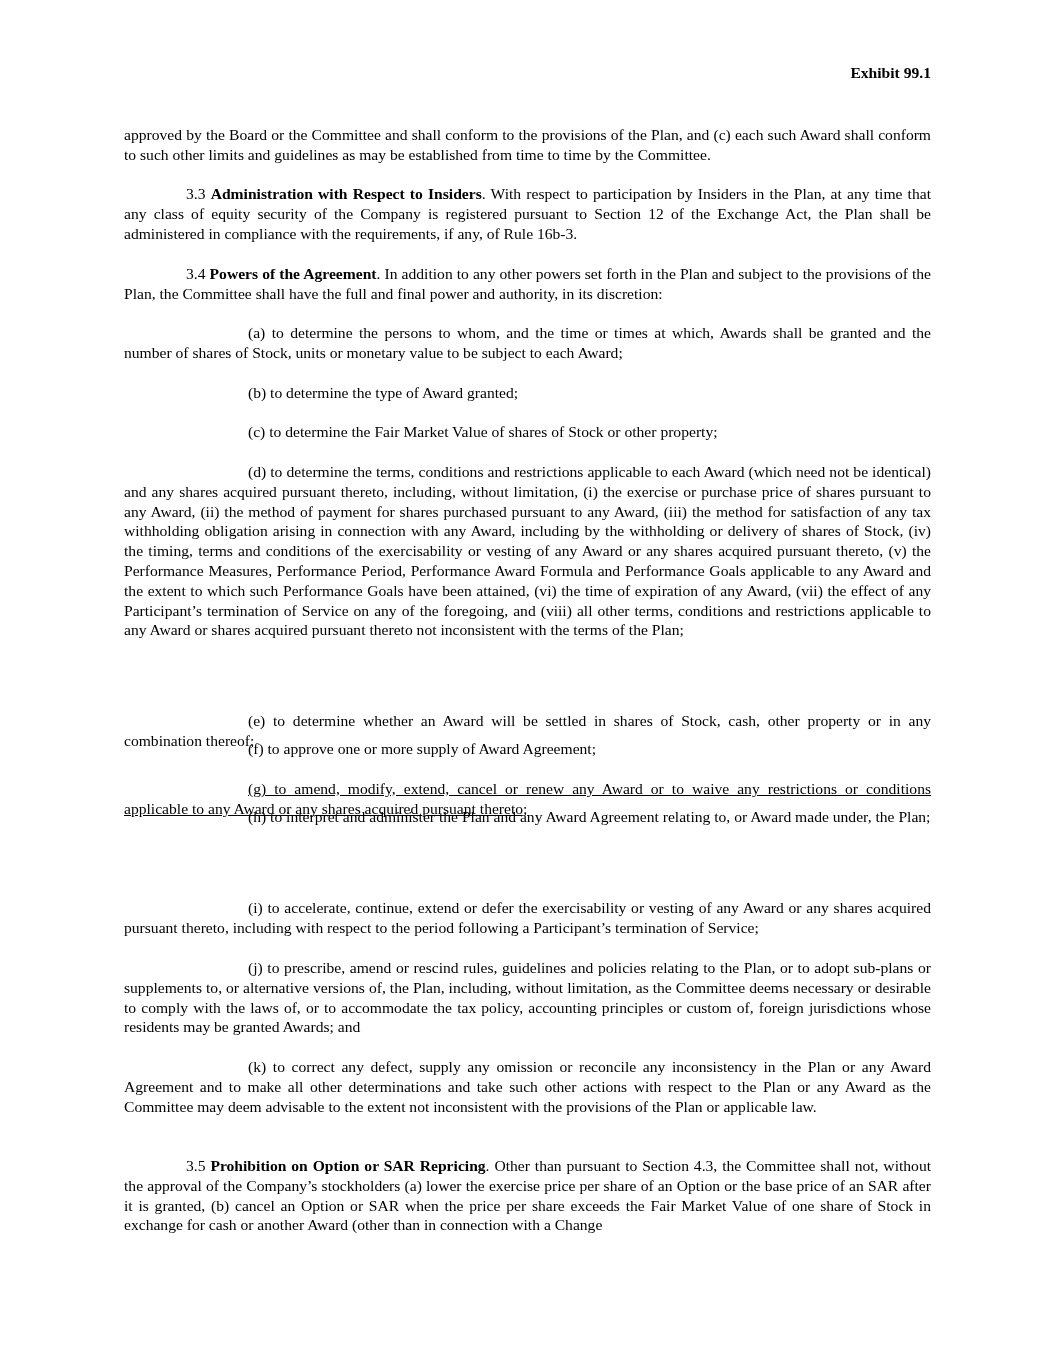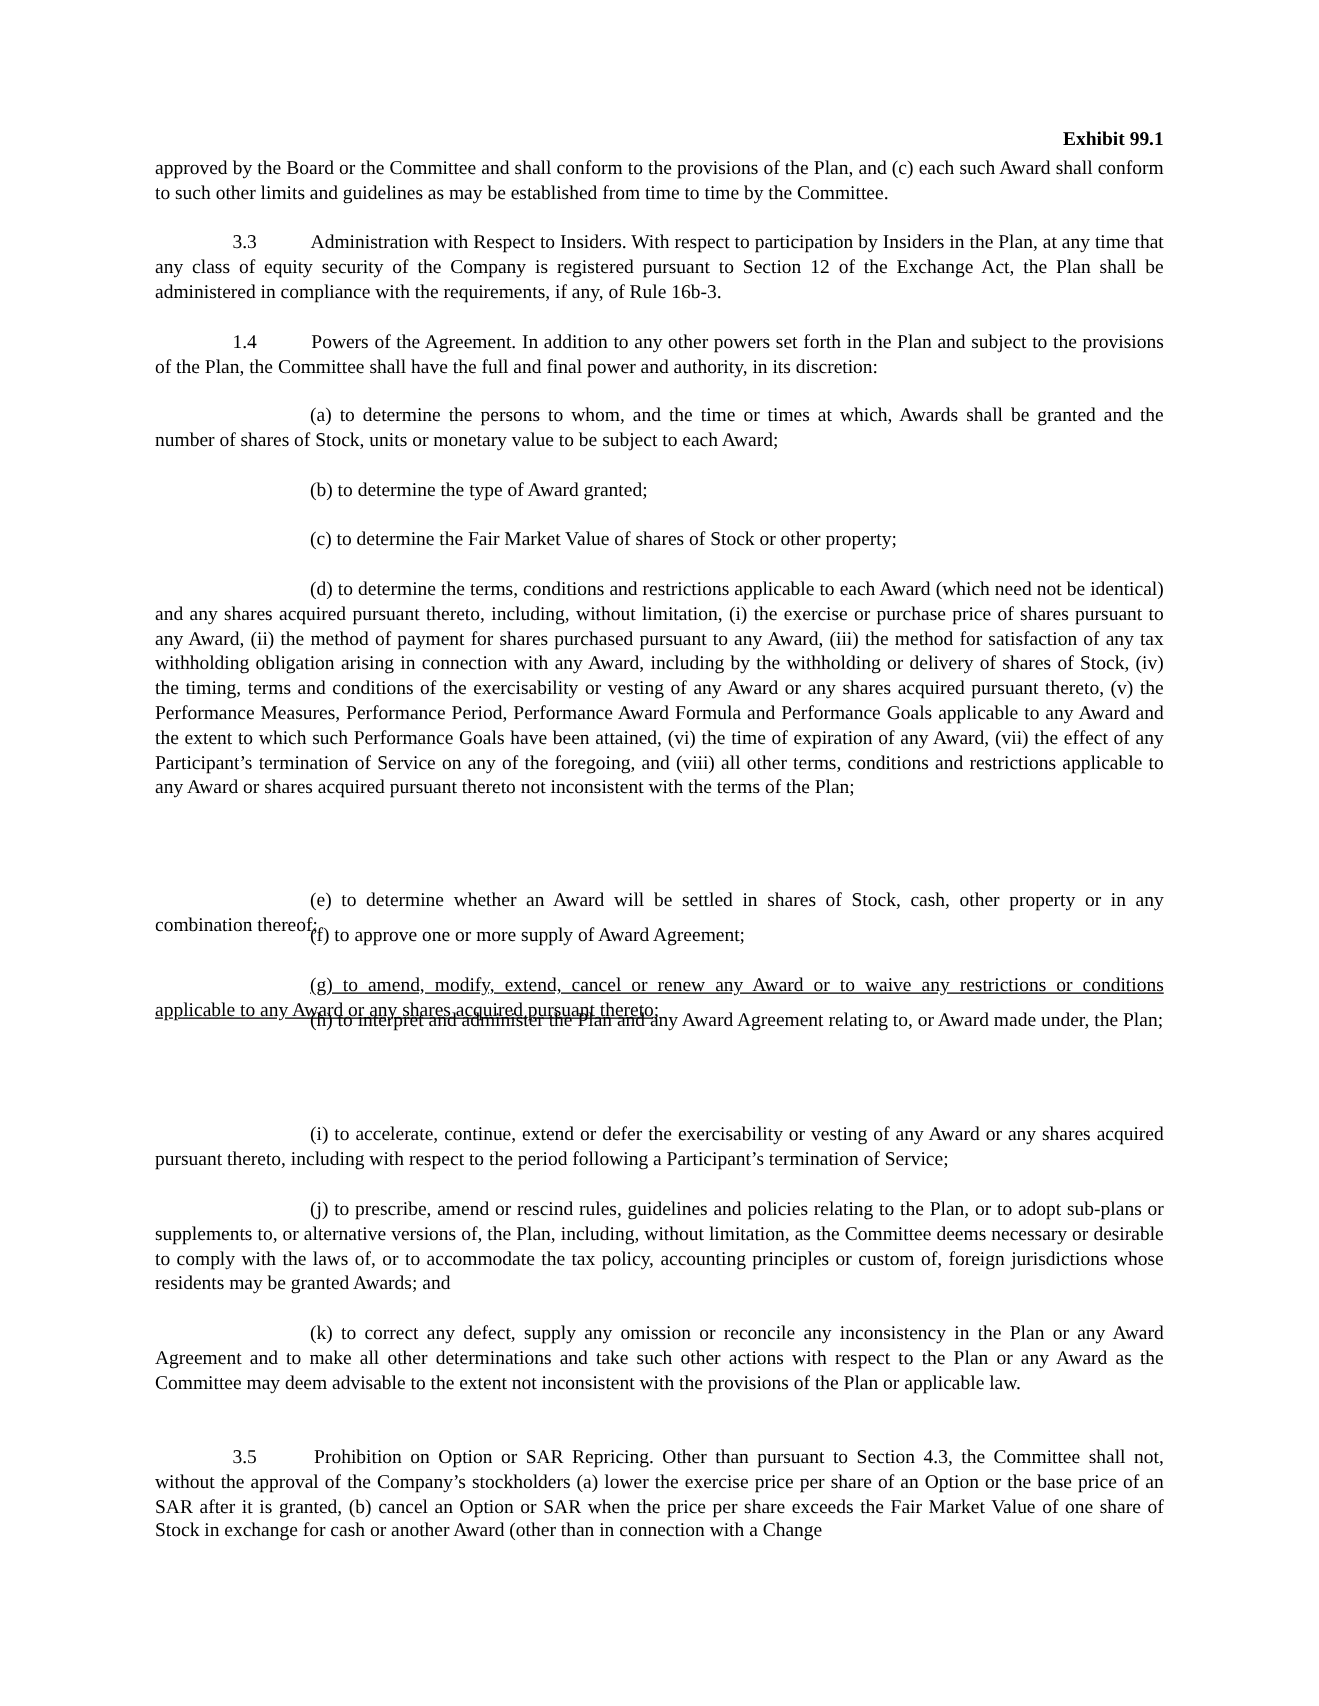--- a/index.html
+++ b/index.html
@@ -22,46 +22,45 @@
       left: 124px;
       top: 0;
       width: 807px;
     }
     .exhibit {
       position: absolute;
       top: 63px;
       right: 0;
       font-weight: bold;
       text-align: right;
-      margin-top: 39px;
     }
     .para {
       position: absolute;
       left: 0;
       width: 807px;
       margin: 0;
       text-align: justify;
       text-align-last: left;
     }
     .sec-indent { text-indent: 62px; }
     .sub-indent { text-indent: 124px; }
-    .bold { font-weight: normal; margin-left: 39px; }
+    .bold { font-weight: bold; }
   </style>
 </head>
 <body>
 
 <div class="page">
 
   <div class="exhibit">Exhibit 99.1</div>
 
   <p class="para" style="top:125px;">approved by the Board or the Committee and shall conform to the provisions of the Plan, and (c) each such Award shall conform to such other limits and guidelines as may be established from time to time by the Committee.</p>
 
   <p class="para sec-indent" style="top:184px;"><span>3.3 </span><span class="bold">Administration with Respect to Insiders</span><span>. With respect to participation by Insiders in the Plan, at any time that any class of equity security of the Company is registered pursuant to Section 12 of the Exchange Act, the Plan shall be administered in compliance with the requirements, if any, of Rule 16b-3.</span></p>
 
-  <p class="para sec-indent" style="top:264px;"><span>1.4 </span><span class="bold">Powers of the Agreement</span><span>. In addition to any other powers set forth in the Plan and subject to the provisions of the Plan, the Committee shall have the full and final power and authority, in its discretion:</span></p>
+  <p class="para sec-indent" style="top:264px;"><span>3.4 </span><span class="bold">Powers of the Agreement</span><span>. In addition to any other powers set forth in the Plan and subject to the provisions of the Plan, the Committee shall have the full and final power and authority, in its discretion:</span></p>
 
   <p class="para sub-indent" style="top:323px;">(a) to determine the persons to whom, and the time or times at which, Awards shall be granted and the number of shares of Stock, units or monetary value to be subject to each Award;</p>
   <p class="para sub-indent" style="top:383px;">(b) to determine the type of Award granted;</p>
   <p class="para sub-indent" style="top:422px;">(c) to determine the Fair Market Value of shares of Stock or other property;</p>
   <p class="para sub-indent" style="top:462px;">(d) to determine the terms, conditions and restrictions applicable to each Award (which need not be identical) and any shares acquired pursuant thereto, including, without limitation, (i) the exercise or purchase price of shares pursuant to any Award, (ii) the method of payment for shares purchased pursuant to any Award, (iii) the method for satisfaction of any tax withholding obligation arising in connection with any Award, including by the withholding or delivery of shares of Stock, (iv) the timing, terms and conditions of the exercisability or vesting of any Award or any shares acquired pursuant thereto, (v) the Performance Measures, Performance Period, Performance Award Formula and Performance Goals applicable to any Award and the extent to which such Performance Goals have been attained, (vi) the time of expiration of any Award, (vii) the effect of any Participant’s termination of Service on any of the foregoing, and (viii) all other terms, conditions and restrictions applicable to any Award or shares acquired pursuant thereto not inconsistent with the terms of the Plan;</p>
   <p class="para sub-indent" style="top:711px;">(e) to determine whether an Award will be settled in shares of Stock, cash, other property or in any combination thereof;</p>
   <p class="para sub-indent" style="top:739px;">(f) to approve one or more supply of Award Agreement;</p>
   <p class="para sub-indent" style="top:779px;text-decoration:underline;">(g) to amend, modify, extend, cancel or renew any Award or to waive any restrictions or conditions applicable to any Award or any shares acquired pursuant thereto;</p>
   <p class="para sub-indent" style="top:807px;">(h) to interpret and administer the Plan and any Award Agreement relating to, or Award made under, the Plan;</p>
   <p class="para sub-indent" style="top:898px;">(i) to accelerate, continue, extend or defer the exercisability or vesting of any Award or any shares acquired pursuant thereto, including with respect to the period following a Participant’s termination of Service;</p>

